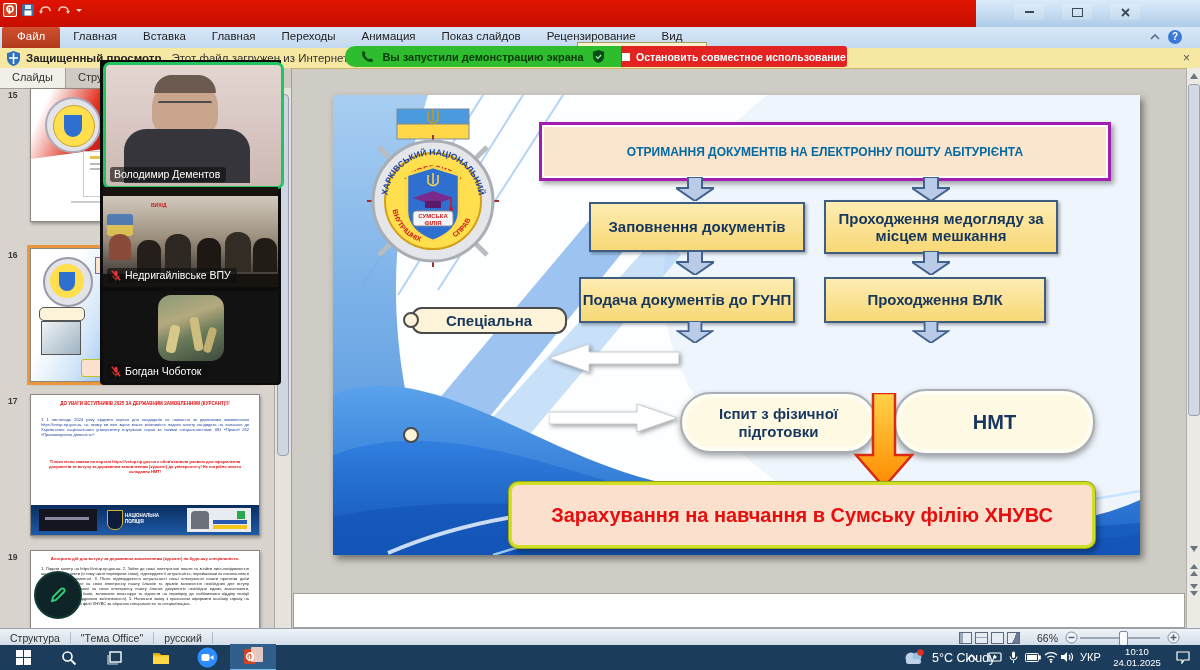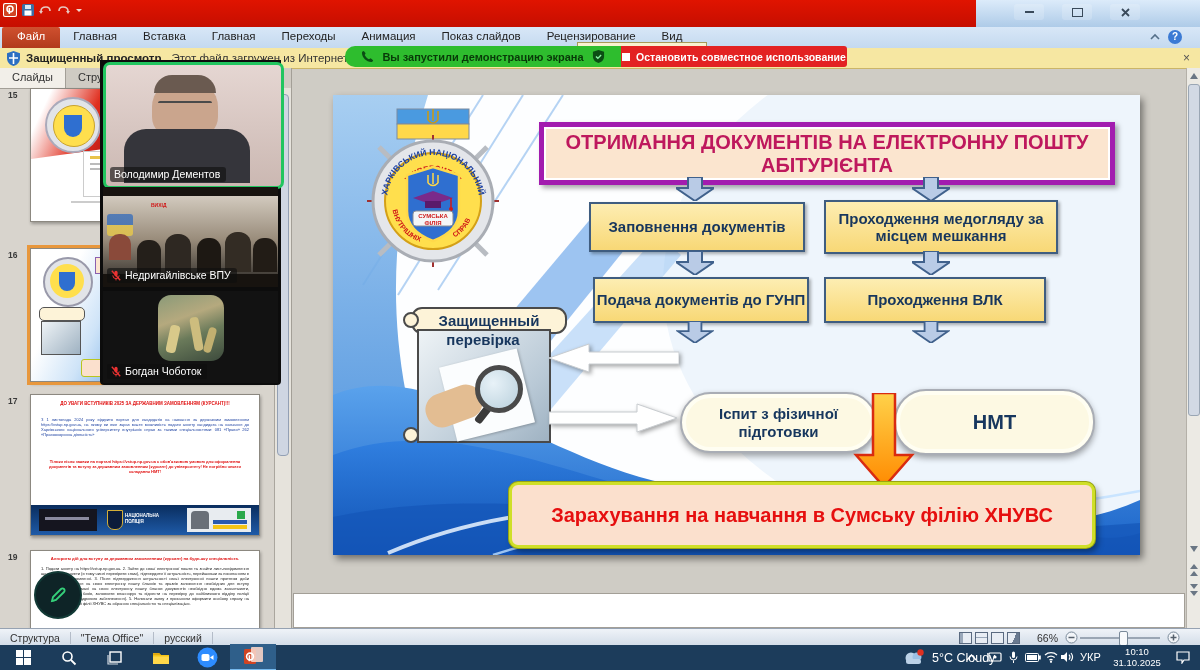--- a/index.html
+++ b/index.html
@@ -37,21 +37,21 @@
   .pscroll{position:absolute;right:0;top:20px;bottom:0;width:16px;background:#e6e3dc;border-left:1px solid #aaa69e;}
   .pthumb{position:absolute;left:2px;right:2px;top:6px;height:360px;background:#cfd6e2;border:1px solid #93a0b4;border-radius:4px;}
   
   .vstrip{left:100px;top:60px;width:181px;height:325px;background:#0c0c0c;z-index:30;border-radius:0 0 4px 4px;}
   .vtile{position:absolute;left:3px;width:175px;overflow:hidden;background:#222;}
   .vname{position:absolute;left:4px;bottom:4px;background:rgba(15,15,15,.62);color:#fff;font-size:10.5px;padding:1px 6px 2px 4px;border-radius:3px;display:flex;align-items:center;gap:4px;white-space:nowrap;}
   
   .slide{left:333px;top:95px;width:807px;height:460px;background:#fff;box-shadow:3px 4px 7px rgba(0,0,0,.45);overflow:hidden;}
   .sbox{position:absolute;display:flex;align-items:center;justify-content:center;text-align:center;font-weight:bold;}
   .ybox{background:linear-gradient(#fdeDB2,#f8d876);border:2px solid #3f5d80;color:#17365d;font-size:15px;line-height:1.15;box-shadow:2px 2px 3px rgba(0,0,0,.3);}
-  .titlebox{background:#fbe5cf;border:5px solid #a21caf;box-shadow:inset 0 0 0 2px #fff,3px 3px 5px rgba(0,0,0,.35);color:#be185d;font-size:20px;}
+  .titlebox{background:#fbe5cf;border:3px solid #a21caf;box-shadow:inset 0 0 0 2px #fff,3px 3px 5px rgba(0,0,0,.35);color:#0369a1;font-size:12px;}
   .formbox{background:linear-gradient(#e6ecf7,#b9c8e6);border:2px solid #4d6b96;border-radius:9px;color:#1f3f77;font-size:19px;box-shadow:2px 3px 4px rgba(0,0,0,.35);}
   .pill{background:#fdf9e3;border:2px solid #a9adb5;border-radius:32px;color:#17375e;box-shadow:0 3px 6px rgba(0,0,0,.35),inset 0 0 0 4px #fffef2;}
   .finalbox{background:#fbe0cd;border:3px solid #cfdf28;border-radius:9px;color:#e60f0f;font-size:20px;box-shadow:0 0 0 1px #98a512,3px 4px 6px rgba(0,0,0,.4);}
   .spban{background:#fdf3d8;border:2px solid #4a4a4a;border-radius:11px;color:#17365d;font-size:15px;}
   .photo{position:absolute;left:84px;top:234px;width:130px;height:110px;border:2px solid #4a4a4a;background:linear-gradient(135deg,#eef3f6,#b9c9d6 70%,#9fb2c2);}
   .curl{position:absolute;width:12px;height:12px;border:2px solid #4a4a4a;border-radius:50%;background:#fdf3d8;}
   
   .statusbar{left:0;top:628px;width:1200px;height:17px;background:linear-gradient(#eff3f8,#d2dce8);border-top:1px solid #96a2b2;font-size:10.5px;color:#333;display:flex;align-items:center;}
   .sbitem{padding:0 10px;border-right:1px solid #b4bcc8;height:12px;line-height:12px;}
   .viewic{width:11px;height:10px;border:1px solid #5a6a80;background:#e8edf4;margin-left:3px;}
@@ -325,47 +325,40 @@
         <span>Проходження медогляду за місцем мешкання</span>
       </div>
 
     <svg class="abs" style="left:343px;top:156px" width="38" height="24" viewBox="0 0 38 24">
         <polygon points="12,0 26,0 26,11 38,11 19,24 0,11 12,11" fill="#b9cbe6" stroke="#40618c" stroke-width="2"></polygon>
       </svg>
     <svg class="abs" style="left:579px;top:156px" width="38" height="24" viewBox="0 0 38 24">
         <polygon points="12,0 26,0 26,11 38,11 19,24 0,11 12,11" fill="#b9cbe6" stroke="#40618c" stroke-width="2"></polygon>
       </svg>
 
-    <div class="sbox ybox" style="left:260px;top:182px;width:212px;height:42px">
+    <div class="sbox ybox" style="left:246px;top:182px;width:212px;height:42px">
         <span>Подача документів до ГУНП</span>
       </div>
     <div class="sbox ybox" style="left:491px;top:182px;width:218px;height:42px">
         <span>Проходження ВЛК</span>
       </div>
 
     <svg class="abs" style="left:343px;top:226px" width="38" height="22" viewBox="0 0 38 24">
         <polygon points="12,0 26,0 26,11 38,11 19,24 0,11 12,11" fill="#b9cbe6" stroke="#40618c" stroke-width="2"></polygon>
       </svg>
     <svg class="abs" style="left:579px;top:226px" width="38" height="22" viewBox="0 0 38 24">
         <polygon points="12,0 26,0 26,11 38,11 19,24 0,11 12,11" fill="#b9cbe6" stroke="#40618c" stroke-width="2"></polygon>
       </svg>
 
 
     <div class="sbox spban" style="left:78px;top:212px;width:152px;height:23px;font-weight:bold">
-        <span>Защищенный</span>
+        <span>Спеціальна</span>
       </div>
     <div class="curl" style="left:70px;top:217px"></div>
     <div class="curl" style="left:70px;top:332px"></div>
-    <div class="photo">
-      <div class="abs" style="left:28px;top:26px;width:80px;height:76px;background:#fbfdfe;transform:rotate(-14deg);box-shadow:1px 1px 3px rgba(0,0,0,.25)"></div>
-      <div class="abs" style="left:6px;top:58px;width:58px;height:34px;background:#e3bd92;border-radius:16px;transform:rotate(-20deg)"></div>
-      <div class="abs" style="left:62px;top:68px;width:8px;height:26px;background:#3a3a3a;transform:rotate(38deg);border-radius:3px"></div>
-      <div class="abs" style="left:56px;top:34px;width:38px;height:38px;border:5px solid #4a4a4a;border-radius:50%;background:radial-gradient(circle at 35% 35%,#e8f2f8,#b9d0dc)"></div>
-      <div class="abs" style="left:2px;top:0;width:124px;text-align:center;font-weight:bold;font-size:15px;color:#17365d">перевірка</div>
-    </div>
 
     <svg class="abs" style="left:214px;top:248px;filter:drop-shadow(2px 2px 2px rgba(0,0,0,.35))" width="132" height="30" viewBox="0 0 132 30">
         <polygon points="132,9 42,9 42,1 2,15 42,29 42,21 132,21" fill="#fff" stroke="#c8ccd0"></polygon>
       </svg>
     <svg class="abs" style="left:216px;top:308px;filter:drop-shadow(2px 2px 2px rgba(0,0,0,.35))" width="130" height="30" viewBox="0 0 130 30">
         <polygon points="0,9 88,9 88,1 128,15 88,29 88,21 0,21" fill="#fff" stroke="#c8ccd0"></polygon>
       </svg>
 
     <div class="sbox pill" style="left:347px;top:297px;width:193px;height:57px;font-size:15px;line-height:1.2">
         <span>Іспит з фізичної підготовки</span>
@@ -543,20 +536,20 @@
         <path d="M1 4 a9 9 0 0 1 12 0 M3.3 6.6 a6 6 0 0 1 7.4 0 M5.4 9 a3 3 0 0 1 3.2 0" stroke="#fff" stroke-width="1.3" fill="none"></path>
         <circle cx="7" cy="10.8" r="1.1" fill="#fff"></circle>
       </svg>
     <svg class="tray" style="left:1060px;top:6px" width="14" height="12" viewBox="0 0 14 12">
         <polygon points="1,4 4,4 7,1 7,11 4,8 1,8" fill="#fff"></polygon>
         <path d="M9 3.5 a4 4 0 0 1 0 5 M11 2 a6.5 6.5 0 0 1 0 8" stroke="#fff" stroke-width="1.2" fill="none"></path>
       </svg>
     <div class="tray" style="left:1080px;top:6px;font-size:11px">УКР</div>
     <div class="tray" style="left:1108px;top:2px;width:58px;display:block;text-align:center;font-size:9.5px;line-height:1.15">
       <div>10:10</div>
-      <div>31.10.2025</div>
+      <div>24.01.2025</div>
     </div>
     <svg class="tray" style="left:1176px;top:6px" width="14" height="13" viewBox="0 0 14 13">
         <path d="M1 1 H13 V9 H8 L6 12 V9 H1 Z" fill="none" stroke="#fff" stroke-width="1.2"></path>
       </svg>
   </div>
 
 </div>
 
 </body></html>

